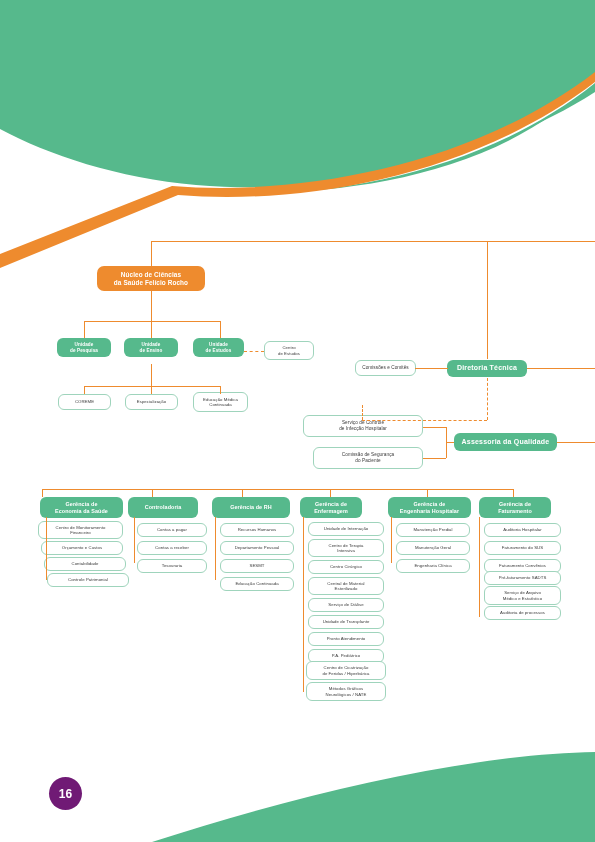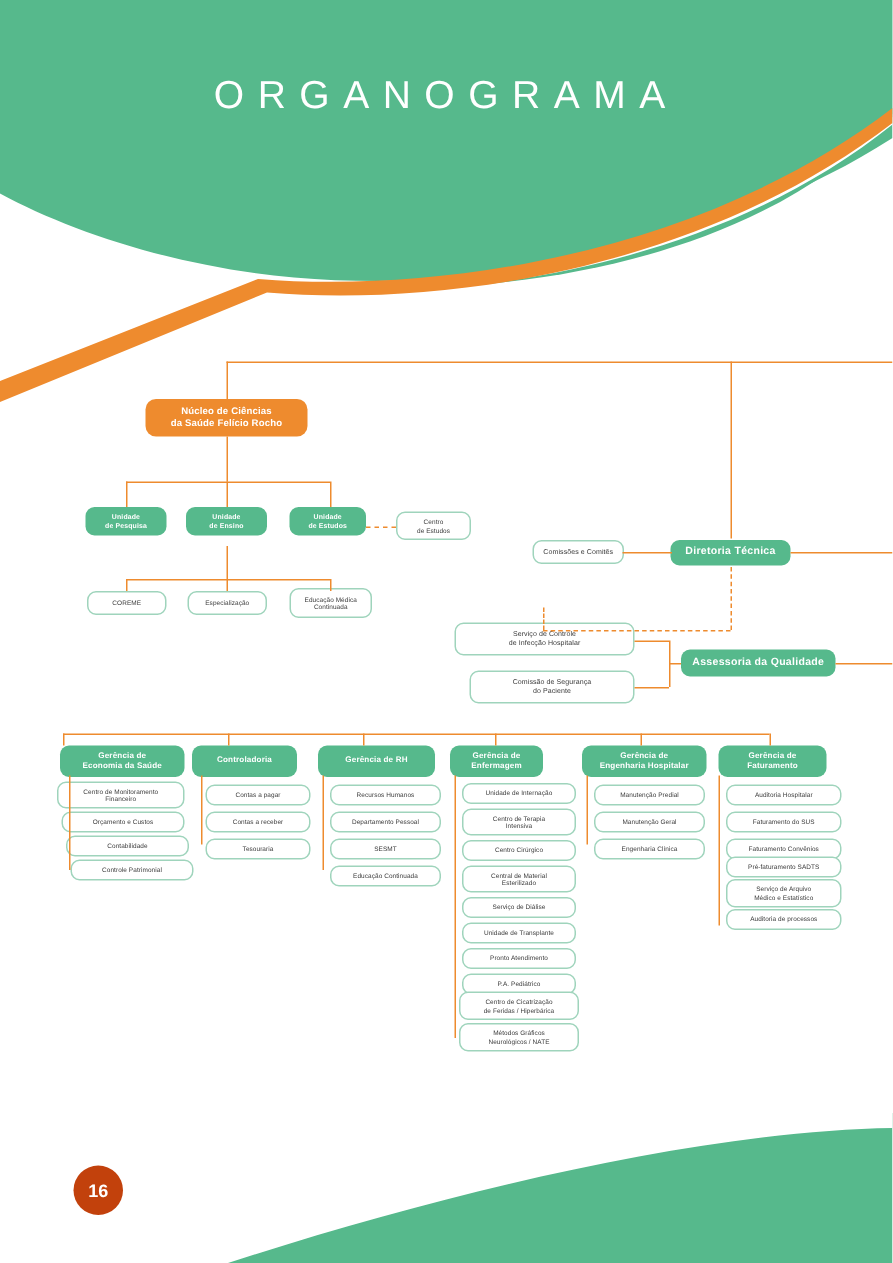--- a/index.html
+++ b/index.html
@@ -18,21 +18,21 @@
     position:absolute;left:0;top:48px;width:595px;
     text-align:center;color:#ffffff;
     font-size:26px;letter-spacing:9px;font-weight:400;
     z-index:5;
   }
 
   
   .pagenum{
     position:absolute;left:49px;top:777px;
     width:33px;height:33px;border-radius:50%;
-    background:#c2410c;color:#fff;
+    background:#701a75;color:#fff;
     font-size:12px;font-weight:bold;
     display:flex;align-items:center;justify-content:center;
     z-index:6;
   }
 
   
   .chart{position:absolute;left:0;top:0;width:595px;height:842px;z-index:4;}
 
   .node{
     position:absolute;box-sizing:border-box;
@@ -96,21 +96,20 @@
     <path d="M595,83 C480,175 320,202 190,192 C110,186 45,163 0,136
          L0,129 C48,155 118,178 196,185 C324,196 482,170 595,76 Z" fill="#ffffff"></path>
 
     <path d="M595,72 L595,82 C470,178 300,205 178,195 L0,268 L0,254
          L172,186 C296,196 470,168 595,72 Z" fill="#EE8B2E"></path>
 
     <path d="M595,742 C470,742 300,782 150,842 L595,842 Z" fill="#56B98C"></path>
     <path d="M595,752 C470,754 300,794 152,842 L130,842 C290,776 460,740 595,740 Z" fill="#ffffff"></path>
   </svg>
 
-  <div class="title">ORGANOGRAMA</div>
 
   <div class="pagenum">16</div>
 
   <div class="chart">
 
     <div class="ln lnh" style="left:151px;top:241px;width:444px;"></div>
     <div class="ln lnv" style="left:151px;top:241px;height:25px;"></div>
 
     <div class="ln lnv" style="left:151px;top:291px;height:30px;"></div>
     <div class="ln lnh" style="left:84px;top:321px;width:136px;"></div>

